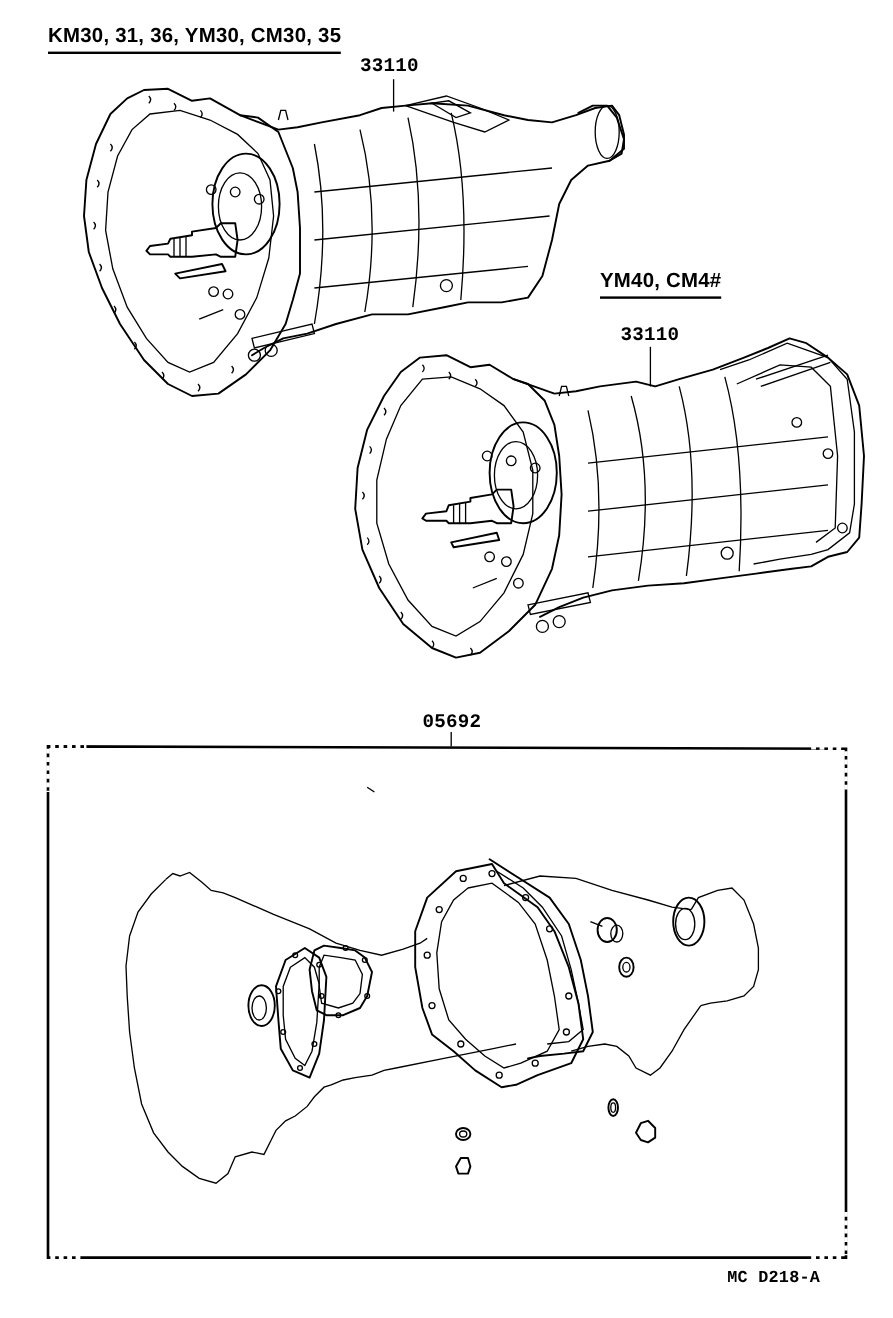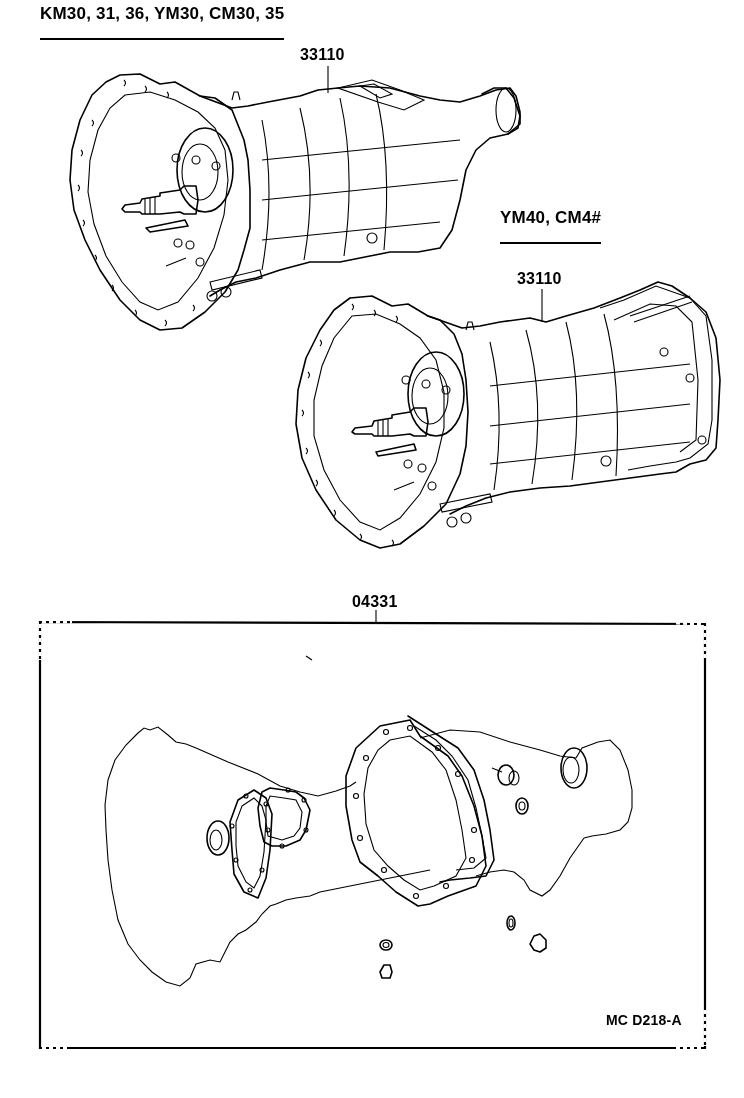--- a/index.html
+++ b/index.html
@@ -1,39 +1,39 @@
 <!DOCTYPE html>
 <html><head>
 <meta charset="utf-8">
 <style>
   html, body { margin: 0; padding: 0; background: #ffffff; }
   body { width: 744px; height: 1098px; position: relative; overflow: hidden;
          font-family: "Liberation Sans", "DejaVu Sans", sans-serif; color: #000; }
   .label { position: absolute; font-weight: bold; font-size: 17px; letter-spacing: 0.2px; white-space: nowrap; }
-  .group-title { border-bottom: 2px solid #000; padding-bottom: 14px; }
-  .part-no { font-size: 16px; }
+  .group-title { border-bottom: 2px solid #000; padding-bottom: 3px; margin-top: 16px; }
+  .part-no { font-size: 16px; font-family: Liberation Mono, monospace; }
   .code { font-size: 14px; }
   svg.draw { position: absolute; left: 0; top: 0; }
   svg.draw * { vector-effect: non-scaling-stroke; }
   .ln { fill: none; stroke: #000; stroke-width: 1.6; stroke-linejoin: round; stroke-linecap: round; }
   .thin { fill: none; stroke: #000; stroke-width: 1.1; }
   .bold { fill: none; stroke: #000; stroke-width: 2.2; }
 </style>
 </head>
 <body>
 
 <div class="label group-title" style="left:40px; top:4px;">KM30, 31, 36, YM30, CM30, 35</div>
 <div class="label part-no" style="left:300px; top:46px;">33110</div>
 
 <div class="label group-title" style="left:500px; top:208px;">YM40, CM4#</div>
 <div class="label part-no" style="left:517px; top:270px;">33110</div>
 
-<div class="label part-no" style="left:352px; top:593px;">04331</div>
-
-<div class="label code" style="left:606px; top:1012px;">MC  D218-A</div>
+<div class="label part-no" style="left:352px; top:593px;">05692</div>
+
+<div class="label code" style="left:606px; top:1057px;font-family:Liberation Mono, monospace;">MC  D218-A</div>
 
 <svg class="draw" width="744" height="1098" viewBox="0 0 744 1098">
 
   <g>
 
     <line class="thin" x1="328" y1="66" x2="328" y2="93"></line>
 
     <path class="ln" d="M120 75 L140 74 L160 84 L175 82 L200 96 L215 98 L232 110 L238 125 L244 140 L248 160 L250 190 L250 228 L244 250 L238 270 L225 292 L205 312 L182 328 L160 330 L140 320 L120 300 L100 270 L85 240 L74 210 L70 180 L72 150 L80 120 L92 95 L106 82 Z"></path>
 
     <path class="thin" d="M125 95 L150 92 L175 100 L198 112 L215 128 L225 150 L228 180 L224 215 L214 248 L198 278 L178 302 L158 310 L140 302 L122 282 L106 256 L94 224 L88 192 L90 160 L98 130 L110 108 Z"></path>

